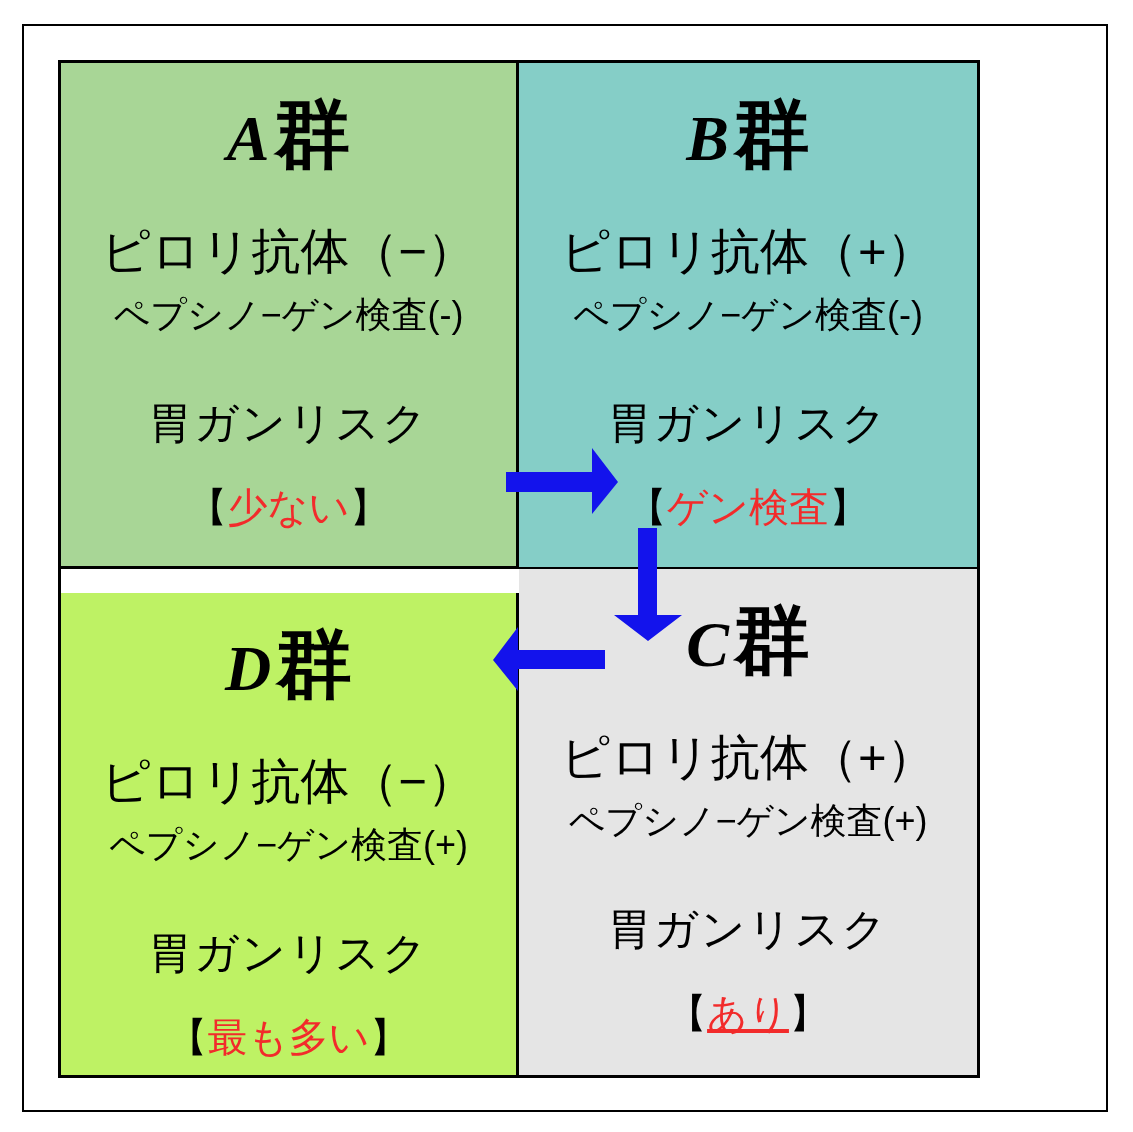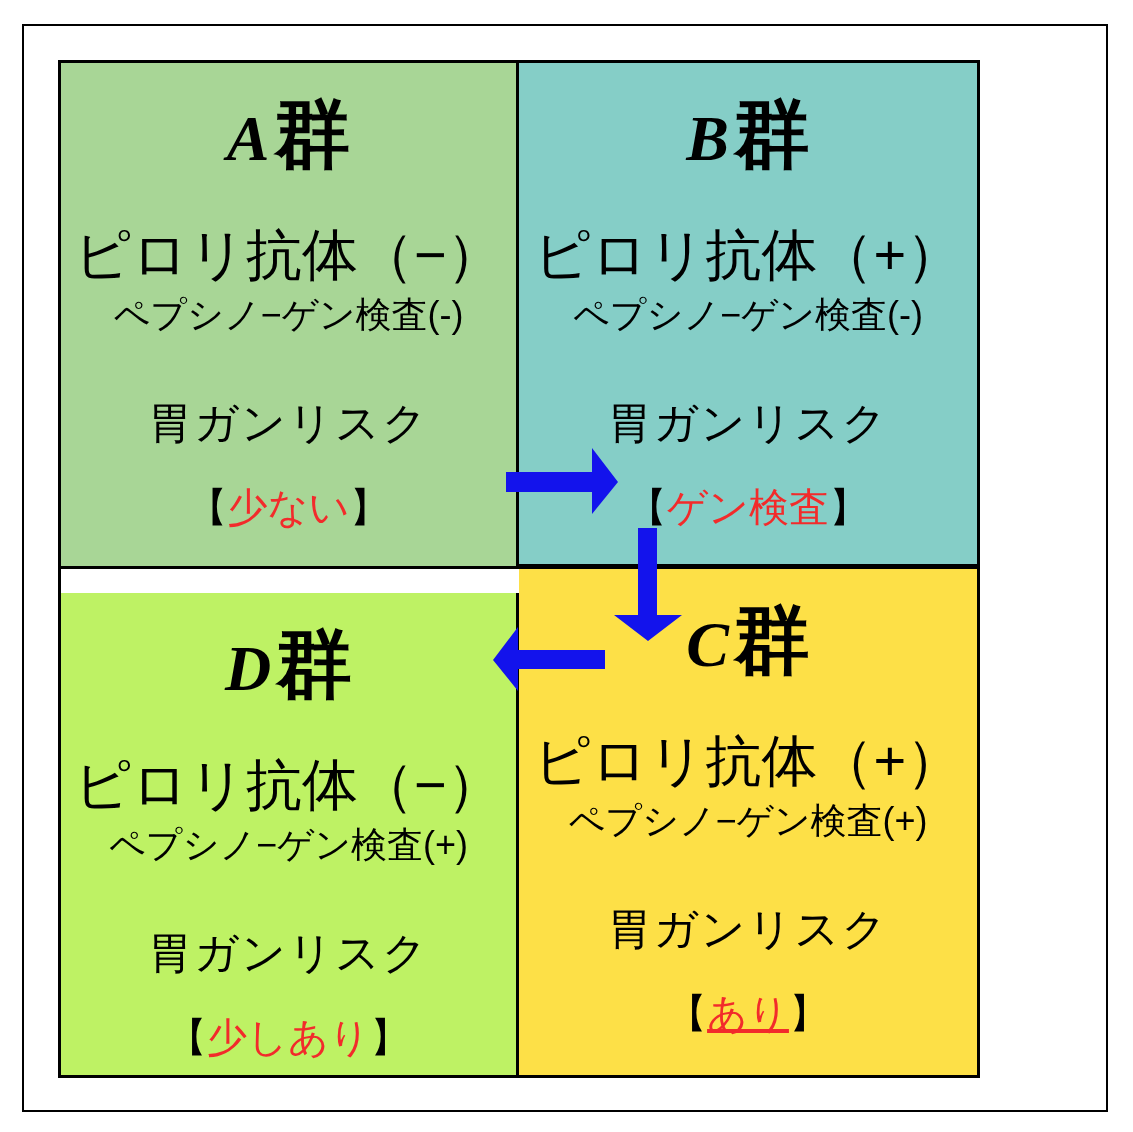--- a/index.html
+++ b/index.html
@@ -31,21 +31,21 @@
     box-sizing: border-box;
     display: grid;
     grid-template-columns: 1fr 1fr;
     grid-template-rows: 1fr 1fr;
   }
   .quadrant {
     position: relative;
     box-sizing: border-box;
   }
   .quadrant.qa { border-right: 3px solid #000; border-bottom: 3px solid #000; }
-  .quadrant.qb { border-bottom: 5px solid #000000; }
+  .quadrant.qb { border-bottom: 2px solid #000000; }
   .quadrant.qd { border-right: 3px solid #000; }
   .q-line {
     position: absolute;
     left: 0;
     width: 100%;
     text-align: center;
     color: #000;
     line-height: 1.08;
     white-space: nowrap;
   }
@@ -54,21 +54,21 @@
     font-size: 76px;
     font-weight: 700;
   }
   .q-letter {
     font-family: "Liberation Serif", serif;
     font-style: italic;
     font-weight: 700;
     font-size: 64px;
     margin-right: 5px;
   }
-  .q-line1 { top: 162px; font-size: 56px; }
+  .q-line1 { top: 162px; font-size: 49px; }
   .q-line2 { top: 233px; font-size: 36px; }
   .q-line3 { top: 336px; font-size: 44px; letter-spacing: 2px; }
   .q-line4 { top: 423px; font-size: 40px; font-weight: 500; }
   .bracket { color: #000; }
   .risk-red { }
   .arrow-layer {
     position: absolute;
     left: 0;
     top: 0;
     width: 1133px;
@@ -108,25 +108,25 @@
   </div>
 
   <div class="quadrant qd" style="background: #bef264; margin-top: 24px;">
     <div class="q-line q-title">
       <span class="q-letter">D</span><span>群</span>
     </div>
     <div class="q-line q-line1">ピロリ抗体（−）</div>
     <div class="q-line q-line2">ペプシノ−ゲン検査(+)</div>
     <div class="q-line q-line3">胃ガンリスク</div>
     <div class="q-line q-line4">
-      <span class="bracket">【</span><span class="risk-red" style="color: rgb(242, 43, 43);">少しあり</span><span class="bracket">】</span>
+      <span class="bracket">【</span><span class="risk-red" style="color: rgb(242, 43, 43);">最も多い</span><span class="bracket">】</span>
     </div>
   </div>
 
-  <div class="quadrant qc" style="background: #fde047;">
+  <div class="quadrant qc" style="background: #e5e5e5;">
     <div class="q-line q-title">
       <span class="q-letter">C</span><span>群</span>
     </div>
     <div class="q-line q-line1">ピロリ抗体（+）</div>
     <div class="q-line q-line2">ペプシノ−ゲン検査(+)</div>
     <div class="q-line q-line3">胃ガンリスク</div>
     <div class="q-line q-line4">
       <span class="bracket">【</span><span class="risk-red" style="color: rgb(242, 43, 43); text-decoration: underline;">あり</span><span class="bracket">】</span>
     </div>
   </div>

